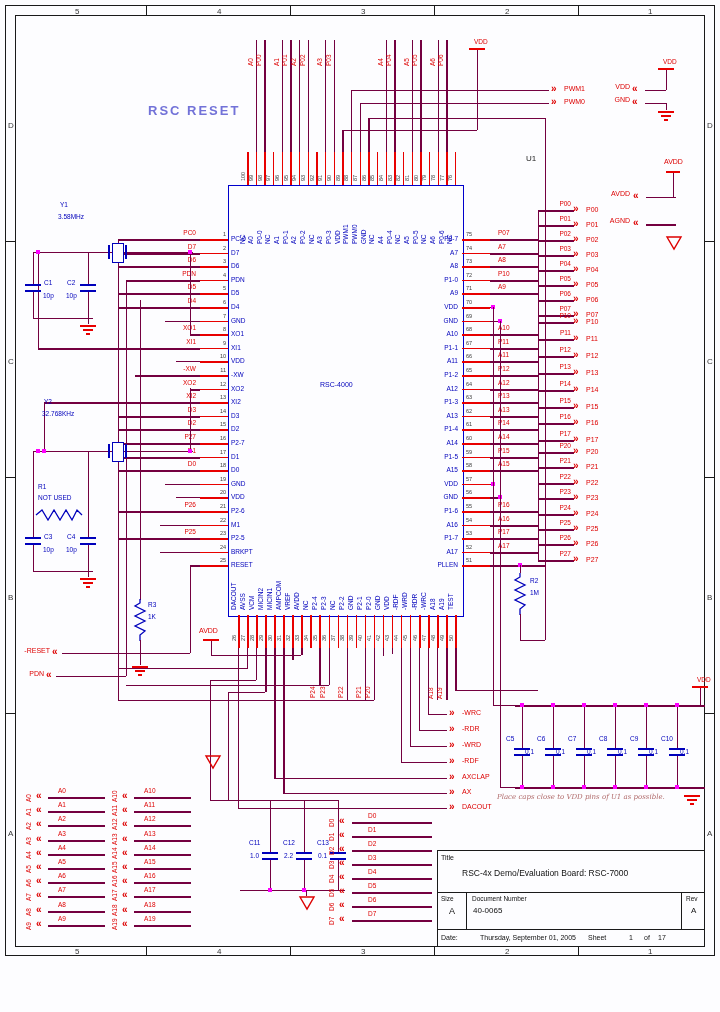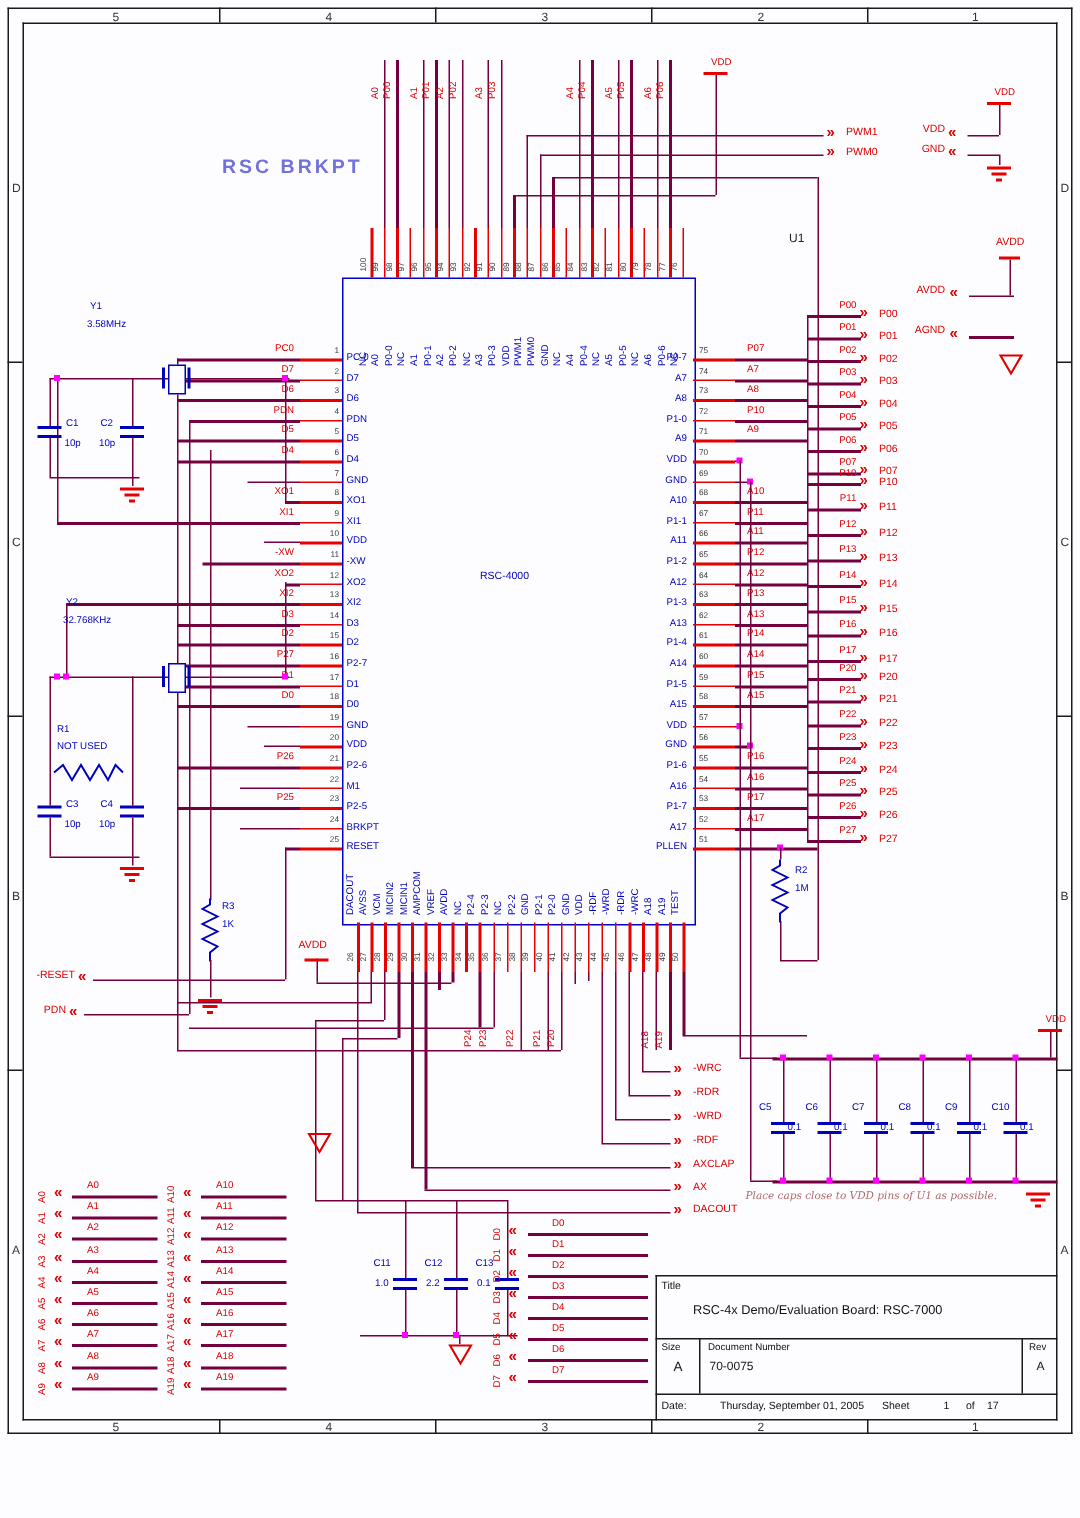--- a/index.html
+++ b/index.html
@@ -22,38 +22,38 @@
   .zone{position:absolute;color:#333;font-size:8px;line-height:1;}
   .title-text{position:absolute;color:#7272d8;font-size:13px;font-weight:bold;letter-spacing:2px;line-height:1;}
   .note{position:absolute;color:#b06a6a;font-size:7px;font-style:italic;font-family:"DejaVu Serif",serif;line-height:1;white-space:nowrap;}
   svg{position:absolute;overflow:visible;}
 </style>
 </head>
 <body>
 
 <div id="sheet">
 
-  <div class="title-text" style="left:148px;top:104px;">RSC BRKPT</div>
+  <div class="title-text" style="left:148px;top:104px;">RSC RESET</div>
   <div class="lab blue" style="left:526px;top:156px;font-size:8px;color:#222;">U1</div>
   <div class="lab blue" style="left:320px;top:382px;font-size:7px;">RSC-4000</div>
   <div class="chipbox" style="left:228px;top:185px;width:234px;height:430px;"></div>
 
   <div>
     <div class="tb-line" style="left:437px;top:850px;width:268px;height:1px;"></div>
     <div class="tb-line" style="left:437px;top:850px;width:1px;height:97px;"></div>
     <div class="tb-line" style="left:437px;top:892px;width:268px;height:1px;"></div>
     <div class="tb-line" style="left:437px;top:929px;width:268px;height:1px;"></div>
     <div class="tb-line" style="left:466px;top:892px;width:1px;height:37px;"></div>
     <div class="tb-line" style="left:681px;top:892px;width:1px;height:37px;"></div>
     <div class="tb-text" style="left:441px;top:854px;font-size:7px;">Title</div>
     <div class="tb-text" style="left:462px;top:869px;font-size:8.5px;">RSC-4x Demo/Evaluation Board: RSC-7000</div>
     <div class="tb-text" style="left:441px;top:896px;font-size:6.5px;">Size</div>
     <div class="tb-text" style="left:449px;top:907px;font-size:9px;">A</div>
     <div class="tb-text" style="left:472px;top:896px;font-size:6.5px;">Document Number</div>
-    <div class="tb-text" style="left:473px;top:907px;font-size:8px;">70-0075</div>
+    <div class="tb-text" style="left:473px;top:907px;font-size:8px;">40-0065</div>
     <div class="tb-text" style="left:686px;top:896px;font-size:6.5px;">Rev</div>
     <div class="tb-text" style="left:691px;top:907px;font-size:8px;">A</div>
     <div class="tb-text" style="left:441px;top:934px;font-size:7px;">Date:</div>
     <div class="tb-text" style="left:480px;top:934px;font-size:7px;">Thursday, September 01, 2005</div>
     <div class="tb-text" style="left:588px;top:934px;font-size:7px;">Sheet</div>
     <div class="tb-text" style="left:629px;top:934px;font-size:7px;">1</div>
     <div class="tb-text" style="left:644px;top:934px;font-size:7px;">of</div>
     <div class="tb-text" style="left:658px;top:934px;font-size:7px;">17</div>
   </div>
 

